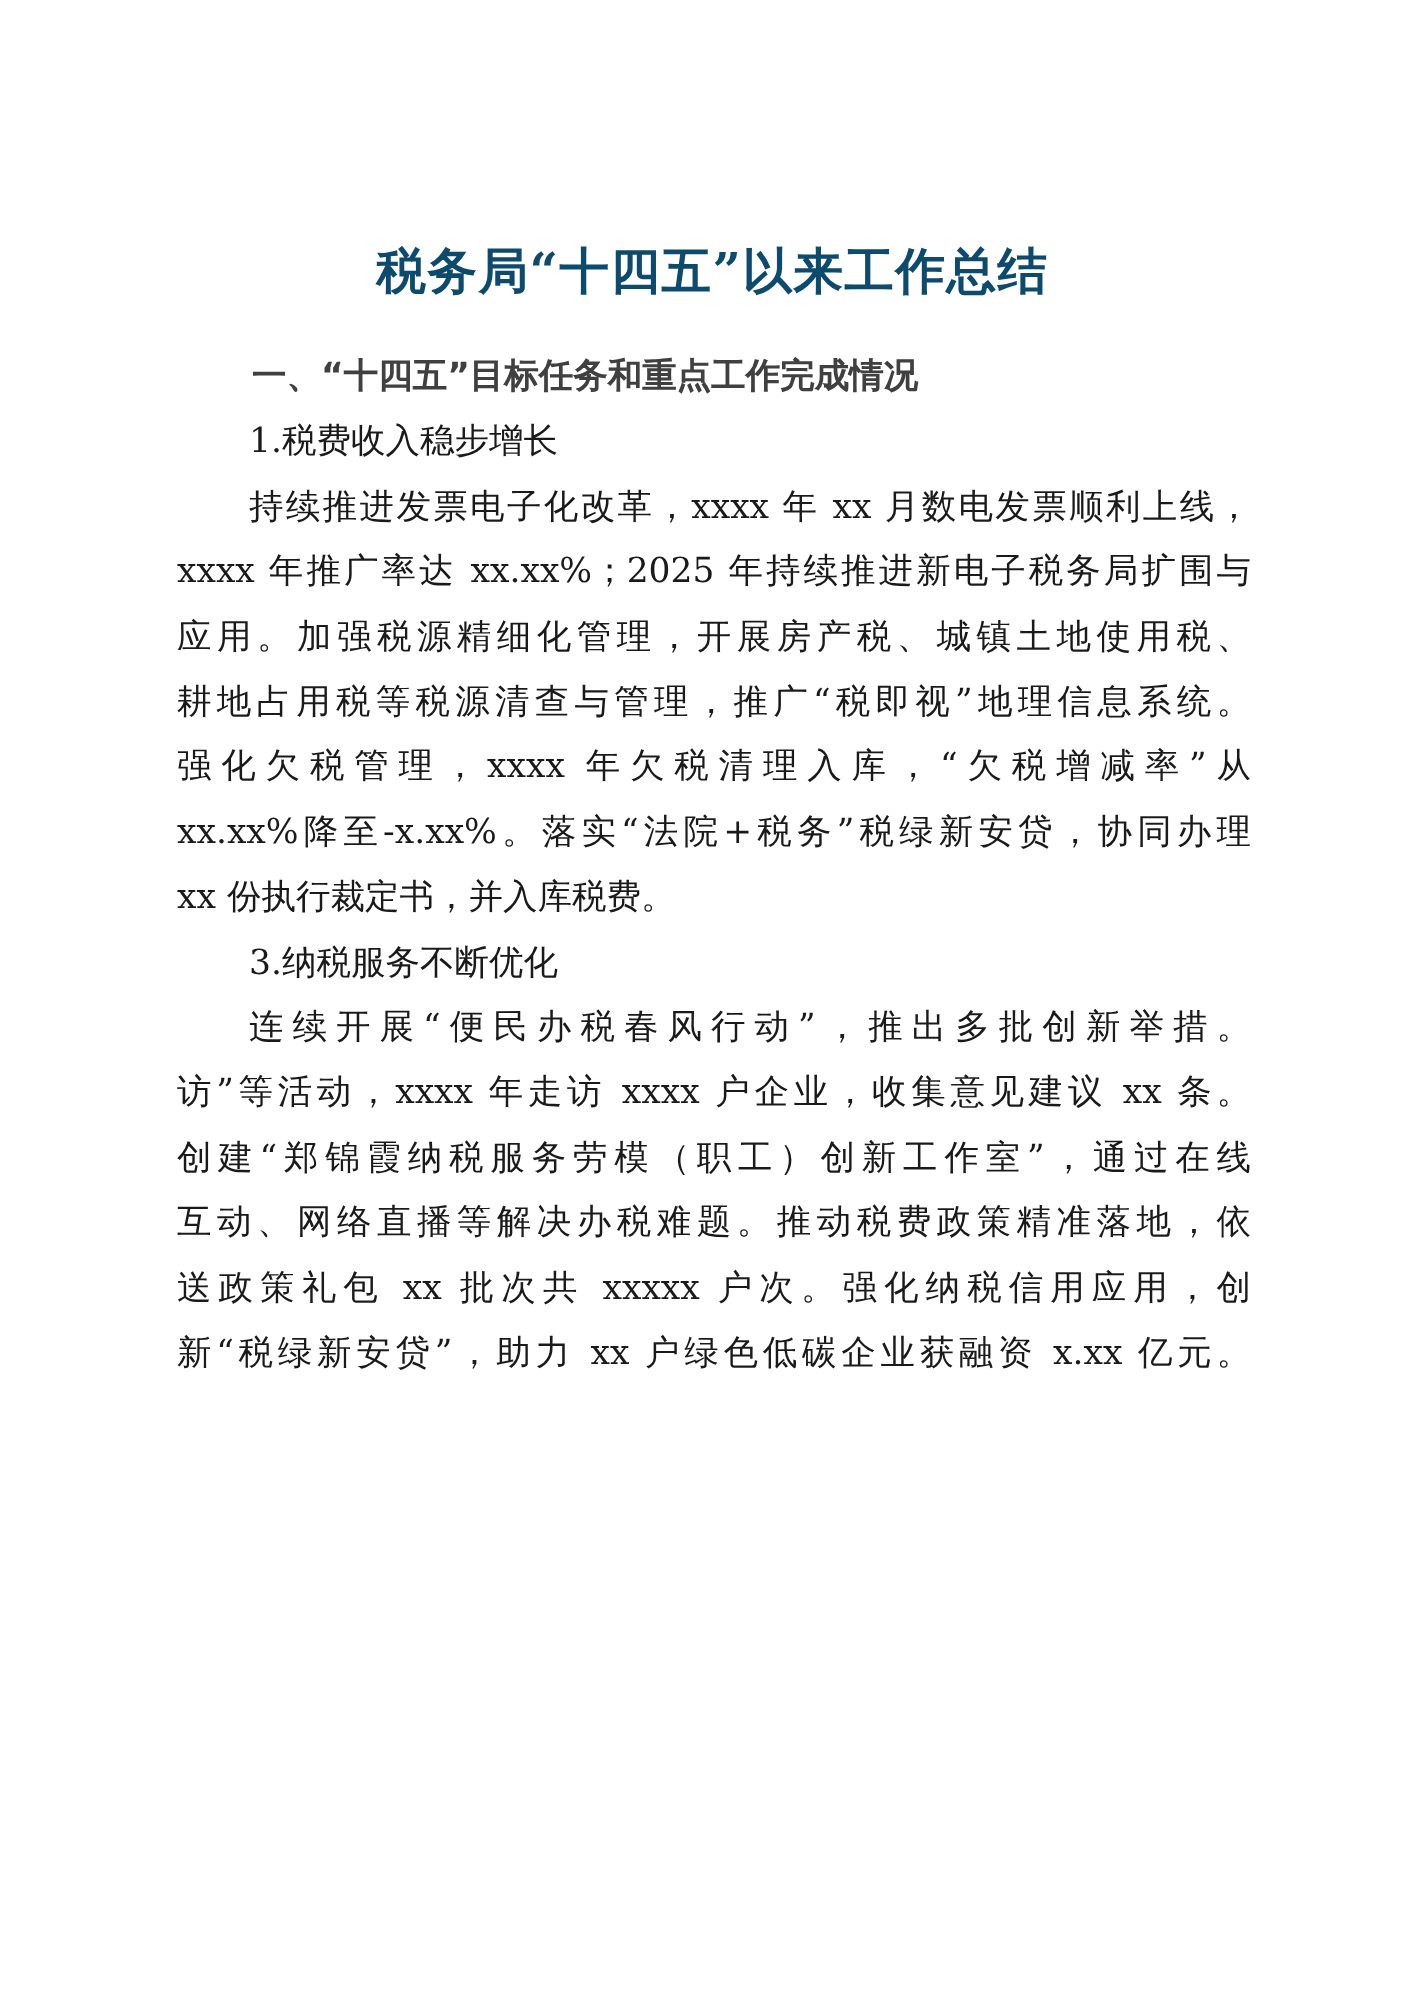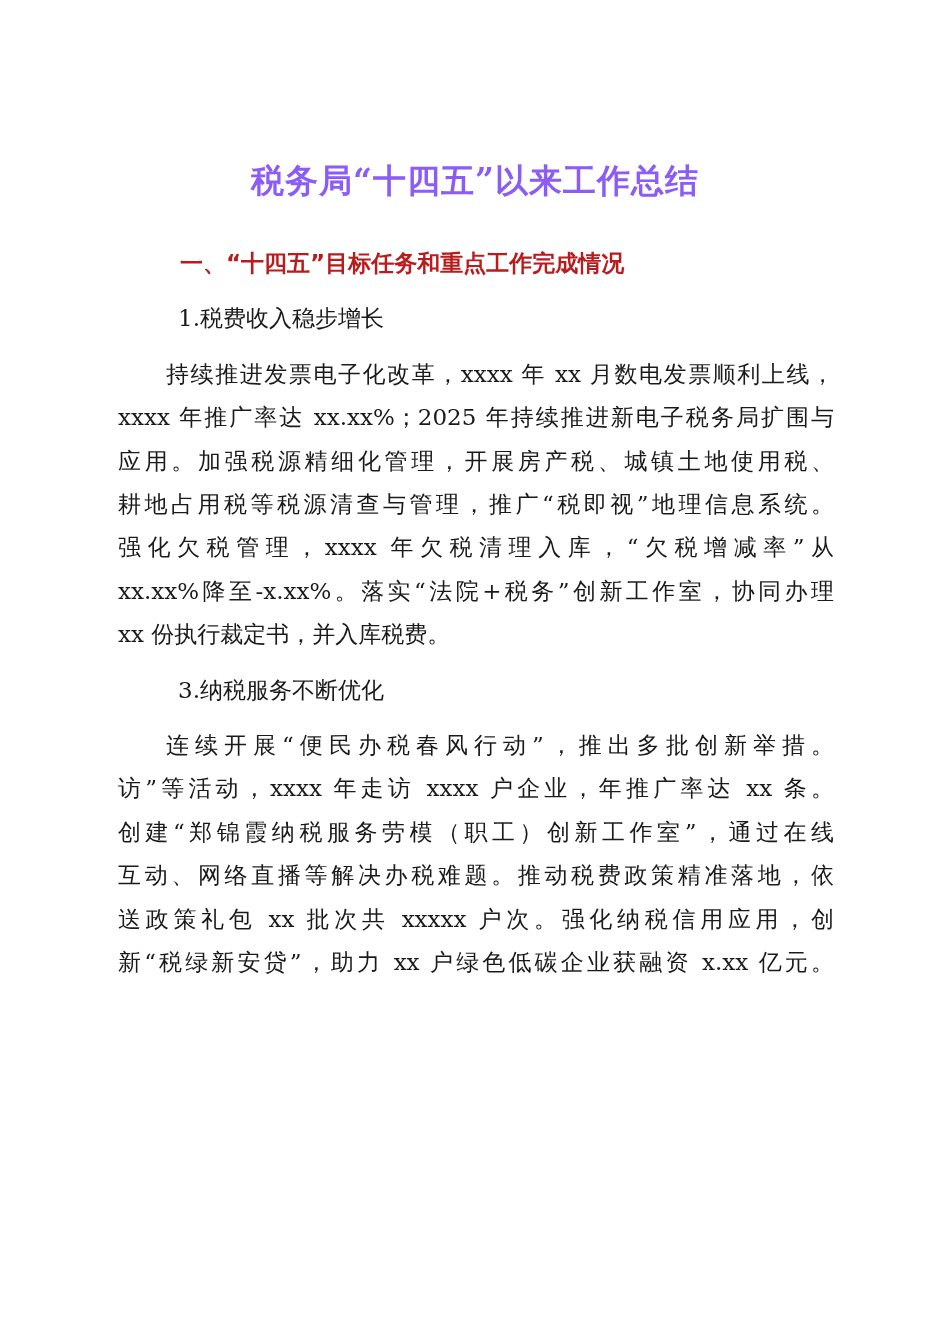--- a/index.html
+++ b/index.html
@@ -26,44 +26,44 @@
       position: absolute;
       left: 0;
       top: 134px;
       width: 950px;
       text-align: center;
       font-family: "DejaVu Serif", "Liberation Serif", serif;
       font-weight: bold;
       font-size: 33px;
       line-height: 50px;
       letter-spacing: 1px;
-      color: #8b5cf6;
+      color: #0c4a6e;
     }
     .body-text {
       position: absolute;
       left: 118px;
       top: 230px;
       width: 716px;
       font-family: "DejaVu Serif", "Liberation Serif", serif;
       font-size: 23px;
       line-height: 43.4px;
       color: #1a1a1a;
     }
     .section-heading {
       font-family: "DejaVu Sans", "Liberation Sans", sans-serif;
       font-weight: bold;
       font-size: 23px;
       text-indent: 50px;
-      margin: 12px;
-      color: #b91c1c;
+      margin: 0;
+      color: #404040;
       white-space: nowrap;
     }
     .sub-heading {
       text-indent: 48px;
-      margin: 12px;
+      margin: 0;
       white-space: nowrap;
     }
     .line {
       display: block;
       white-space: nowrap;
       text-align: justify;
       text-align-last: justify;
       margin: 0;
     }
     .line.indent {
@@ -85,28 +85,28 @@
     <p class="section-heading">一、“十四五”目标任务和重点工作完成情况</p>
 
     <p class="sub-heading">1.税费收入稳步增长</p>
 
     <div>
       <span class="line indent">持续推进发票电子化改革，xxxx 年 xx 月数电发票顺利上线，</span>
       <span class="line">xxxx 年推广率达 xx.xx%；2025 年持续推进新电子税务局扩围与</span>
       <span class="line">应用。加强税源精细化管理，开展房产税、城镇土地使用税、</span>
       <span class="line">耕地占用税等税源清查与管理，推广“税即视”地理信息系统。</span>
       <span class="line">强化欠税管理，xxxx 年欠税清理入库，“欠税增减率”从</span>
-      <span class="line">xx.xx%降至-x.xx%。落实“法院+税务”创新工作室，协同办理</span>
+      <span class="line">xx.xx%降至-x.xx%。落实“法院+税务”税绿新安贷，协同办理</span>
       <span class="line last">xx 份执行裁定书，并入库税费。</span>
     </div>
 
     <p class="sub-heading">3.纳税服务不断优化</p>
     <div>
       <span class="line indent">连续开展“便民办税春风行动”，推出多批创新举措。</span>
-      <span class="line">访”等活动，xxxx 年走访 xxxx 户企业，年推广率达 xx 条。</span>
+      <span class="line">访”等活动，xxxx 年走访 xxxx 户企业，收集意见建议 xx 条。</span>
       <span class="line">创建“郑锦霞纳税服务劳模（职工）创新工作室”，通过在线</span>
       <span class="line">互动、网络直播等解决办税难题。推动税费政策精准落地，依</span>
       <span class="line">送政策礼包 xx 批次共 xxxxx 户次。强化纳税信用应用，创</span>
       <span class="line">新“税绿新安贷”，助力 xx 户绿色低碳企业获融资 x.xx 亿元。</span>
     </div>
 
   </div>
 </div>
 
 </body></html>

